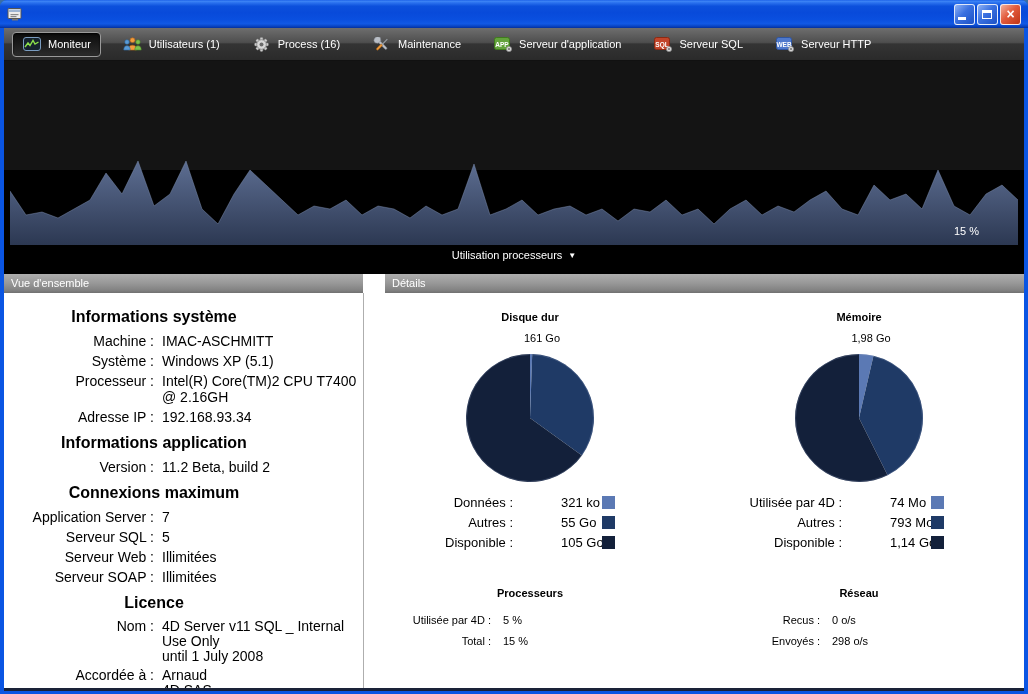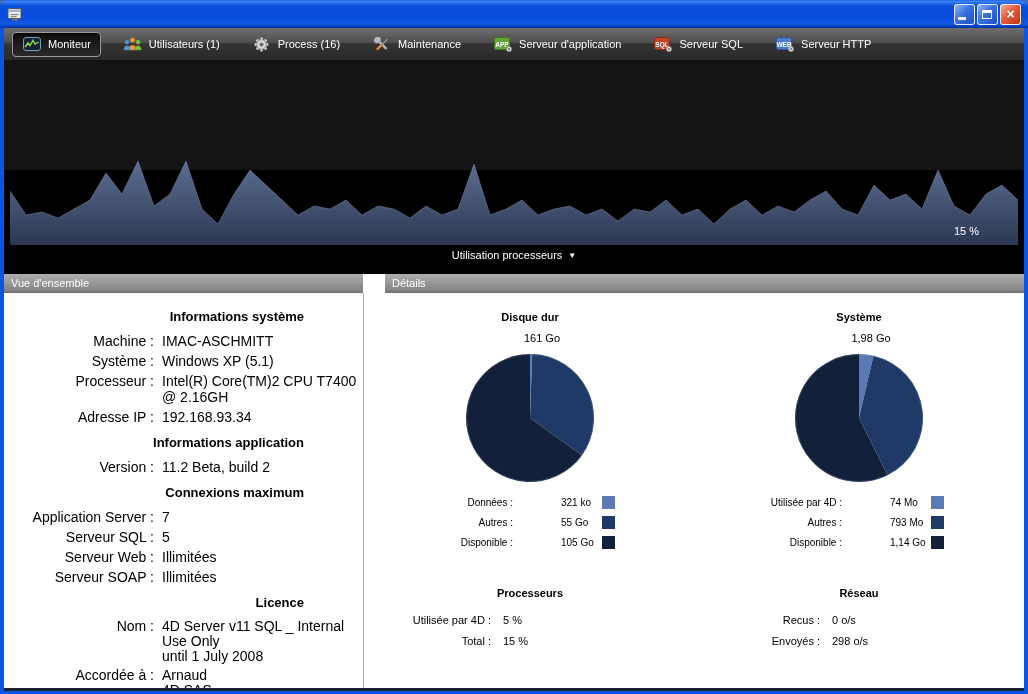--- a/index.html
+++ b/index.html
@@ -43,30 +43,30 @@
     background:linear-gradient(180deg,#aeaeae 0%,#979797 50%,#828282 85%,#707070 100%);}
   .subheader.left{left:0;width:359px;}
   .subheader.right{left:361px;right:0;margin-left:20px;}
   
   .content{position:absolute;top:293px;left:4px;right:4px;height:395px;background:#fff;color:#000;}
   .vdivider{position:absolute;left:359px;top:0;bottom:0;width:1px;background:#aeaeae;}
   .overview{position:absolute;left:0;top:0;width:359px;height:100%;overflow:hidden;}
   .details{position:absolute;left:360px;right:0;top:0;height:100%;}
   .dcol{position:absolute;top:0;width:330px;height:100%;}
   #dcol1{left:1px;} #dcol2{left:330px;}
-  .ov-title{font-weight:bold;font-size:13px;width:300px;text-align:right;line-height:20px;margin:6px 0 4px;}
+  .ov-title{font-weight:bold;font-size:16px;width:300px;text-align:center;line-height:20px;margin:6px 0 4px;}
   .ov-title.first{margin-top:14px;}
   .ov-row{display:grid;grid-template-columns:150px 1fr;column-gap:8px;padding:2px 0;line-height:16px;font-size:14px;}
   .ov-row .lbl{text-align:right;white-space:nowrap;}
   .ov-row.multi{line-height:15px;}
   .d-title{font-weight:bold;font-size:11px;text-align:center;line-height:20px;margin-top:14px;}
   .d-total{font-size:11px;text-align:center;line-height:20px;margin-top:1px;padding-left:24px;}
   svg.pie{display:block;margin:5px auto 0;width:130px;height:130px;}
   .legend{margin-top:10px;}
-  .lg-row{display:grid;grid-template-columns:148px 1fr;column-gap:14px;height:20px;line-height:20px;font-size:10px;position:relative;gap:48px;}
+  .lg-row{display:grid;grid-template-columns:148px 1fr;column-gap:14px;height:20px;line-height:20px;font-size:13px;position:relative;gap:48px;}
   .lg-row .lbl{text-align:right;white-space:nowrap;}
   .lg-swatch{position:absolute;left:237px;top:3px;width:13px;height:13px;}
   .stats-title{font-weight:bold;font-size:11px;text-align:center;line-height:20px;margin-top:30px;}
   .stats-rows{margin-top:7px;}
   .st-row{display:grid;grid-template-columns:126px 1fr;column-gap:12px;height:21px;line-height:21px;font-size:11px;}
   .st-row .lbl{text-align:right;white-space:nowrap;}
   .bottomstrip{position:absolute;top:688px;left:4px;right:4px;height:3px;background:#1a2238;}
 </style>
 </head>
 <body>
@@ -318,21 +318,21 @@
               <span class="lbl">Utilisée par 4D :</span>
               <span class="val">5 %</span>
             </div>
             <div class="st-row">
               <span class="lbl">Total :</span>
               <span class="val">15 %</span>
             </div>
           </div>
         </div>
       <div class="dcol" id="dcol2">
-          <div class="d-title">Système</div>
+          <div class="d-title">Mémoire</div>
           <div class="d-total">1,98 Go</div>
           <svg class="pie" viewBox="0 0 130 130">
             <path d="M65 65 L65.00 1.00 A64 64 0 0 1 79.50 2.66 Z" fill="#5b79b4"></path>
             <path d="M65 65 L79.50 2.66 A64 64 0 0 1 93.61 122.25 Z" fill="#1f3a66"></path>
             <path d="M65 65 L93.61 122.25 A64 64 0 1 1 65.00 1.00 Z" fill="#13203a"></path>
             <circle cx="65" cy="65" r="63.5" fill="none" stroke="#8193b5" stroke-opacity="0.3"></circle>
           </svg>
           <div class="legend">
             <div class="lg-row">
               <span class="lbl">Utilisée par 4D :</span>

